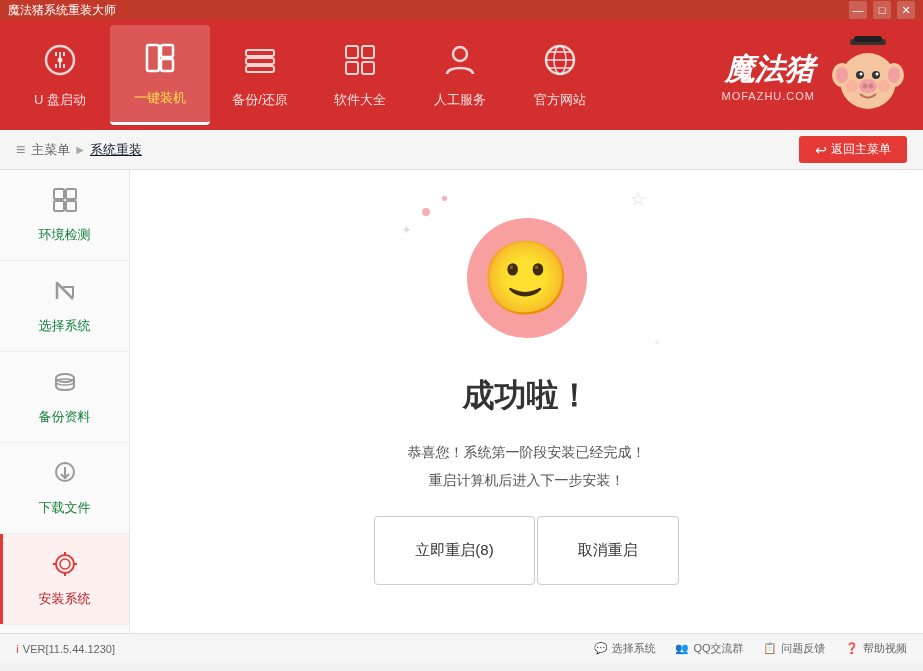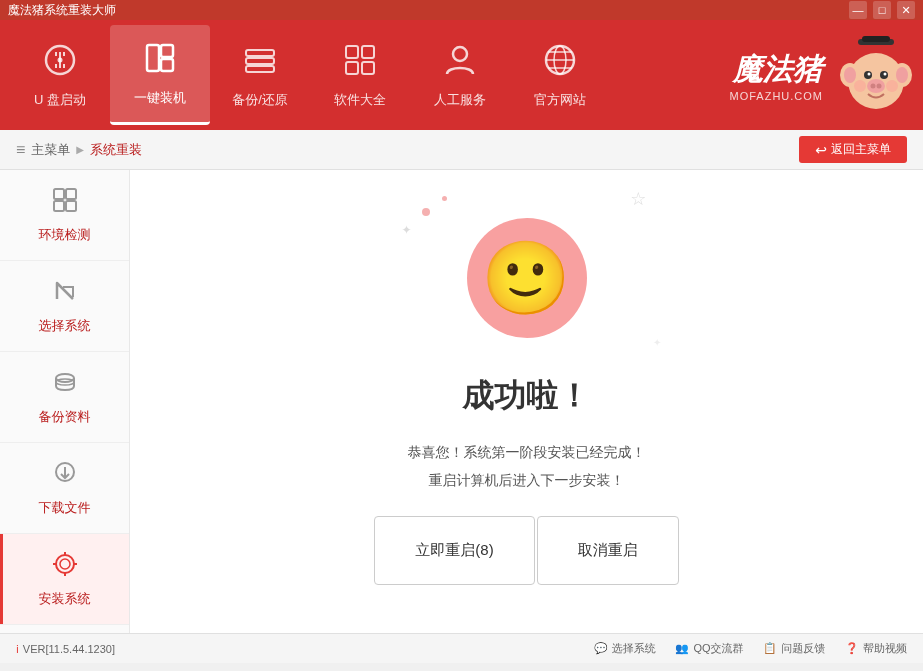--- a/index.html
+++ b/index.html
@@ -45,27 +45,27 @@
       width: 100px;
       height: 100px;
       color: rgba(255,255,255,0.85);
       cursor: pointer;
       font-size: 13px;
       border-radius: 4px;
       transition: background 0.2s;
     }
     .nav-item.active {
       background: rgba(255,255,255,0.2);
-      color: #ffffff;
+      color: #fde047;
       border-bottom: 3px solid white;
     }
     .nav-icon { font-size: 30px; margin-bottom: 6px; }
     .nav-logo {
       position: absolute;
-      right: 2px;
+      right: 10px;
       top: 50%;
       transform: translateY(-50%);
       display: flex;
       align-items: center;
     }
 
     
     .breadcrumb {
       background: #f5f5f5;
       height: 40px;
@@ -104,21 +104,21 @@
       display: flex;
       flex-direction: column;
     }
     .sidebar-item {
       display: flex;
       flex-direction: column;
       align-items: center;
       justify-content: center;
       padding: 16px 8px;
       cursor: pointer;
-      color: #b91c1c;
+      color: #15803d;
       font-size: 13px;
       border-bottom: 1px solid #eee;
       transition: background 0.2s;
       position: relative;
     }
     .sidebar-item.active {
       color: #e53935;
       background: #fff0f0;
     }
     .sidebar-item.active::left {
@@ -330,21 +330,21 @@
       </svg>
     </div>
   </div>
 </div>
 
 <div class="breadcrumb">
   <div class="breadcrumb-left">
     <span style="font-size:16px; color:#888;">≡</span>
     <span style="color:#666; cursor:pointer;">主菜单</span>
     <span style="color:#aaa; font-size:10px;">▶</span>
-    <span style="color:#b91c1c;">系统重装</span>
+    <span style="color:#0f172a;text-decoration:underline;">系统重装</span>
   </div>
   <button class="back-btn">
     <span style="font-size:14px;">↩</span>
     <span>返回主菜单</span>
   </button>
 </div>
 
 <div class="main-layout">
 
   <div class="sidebar">

